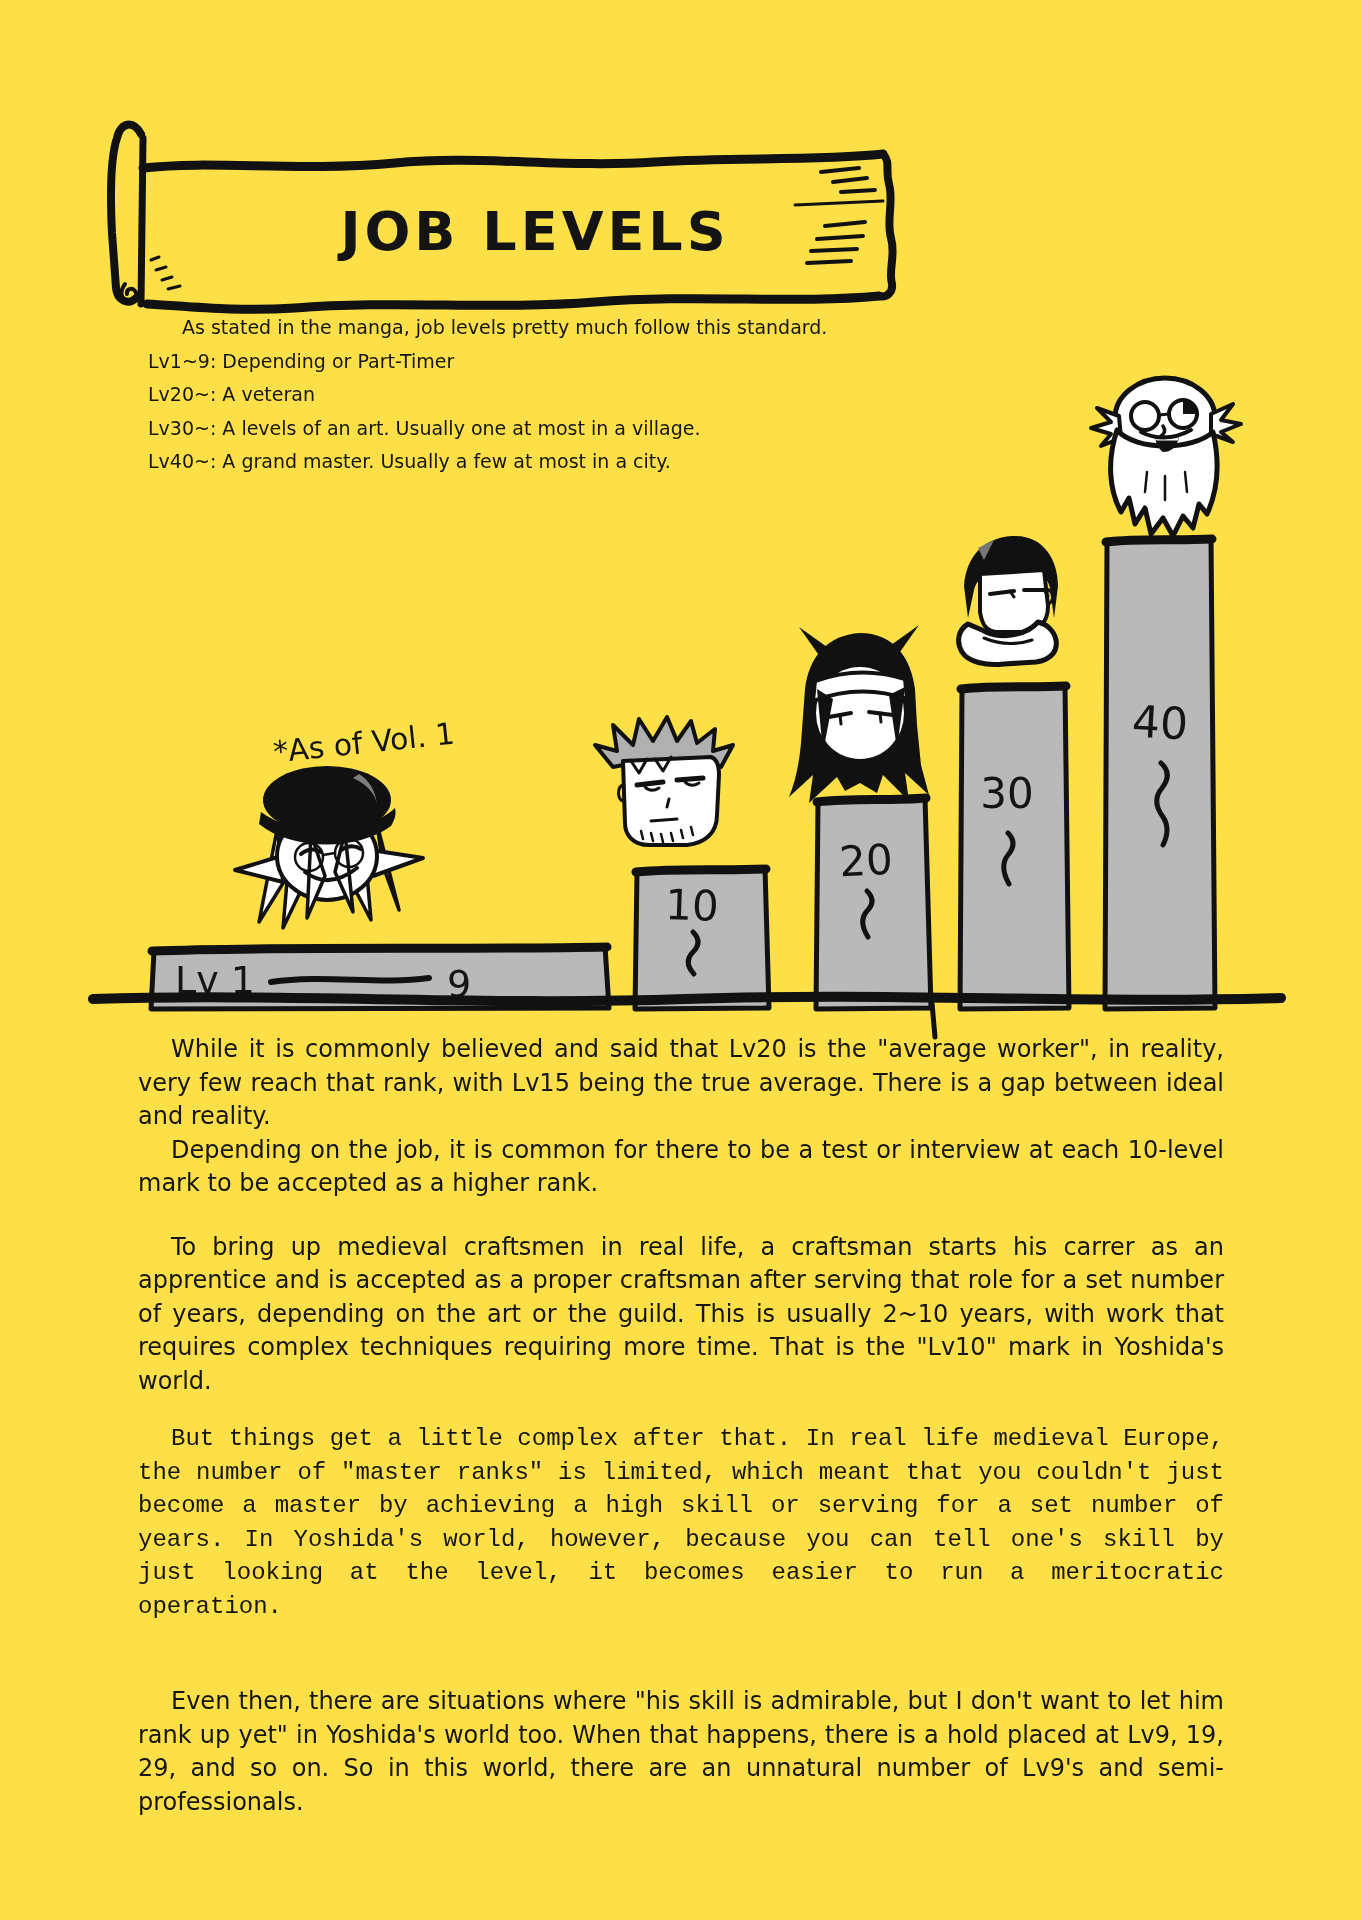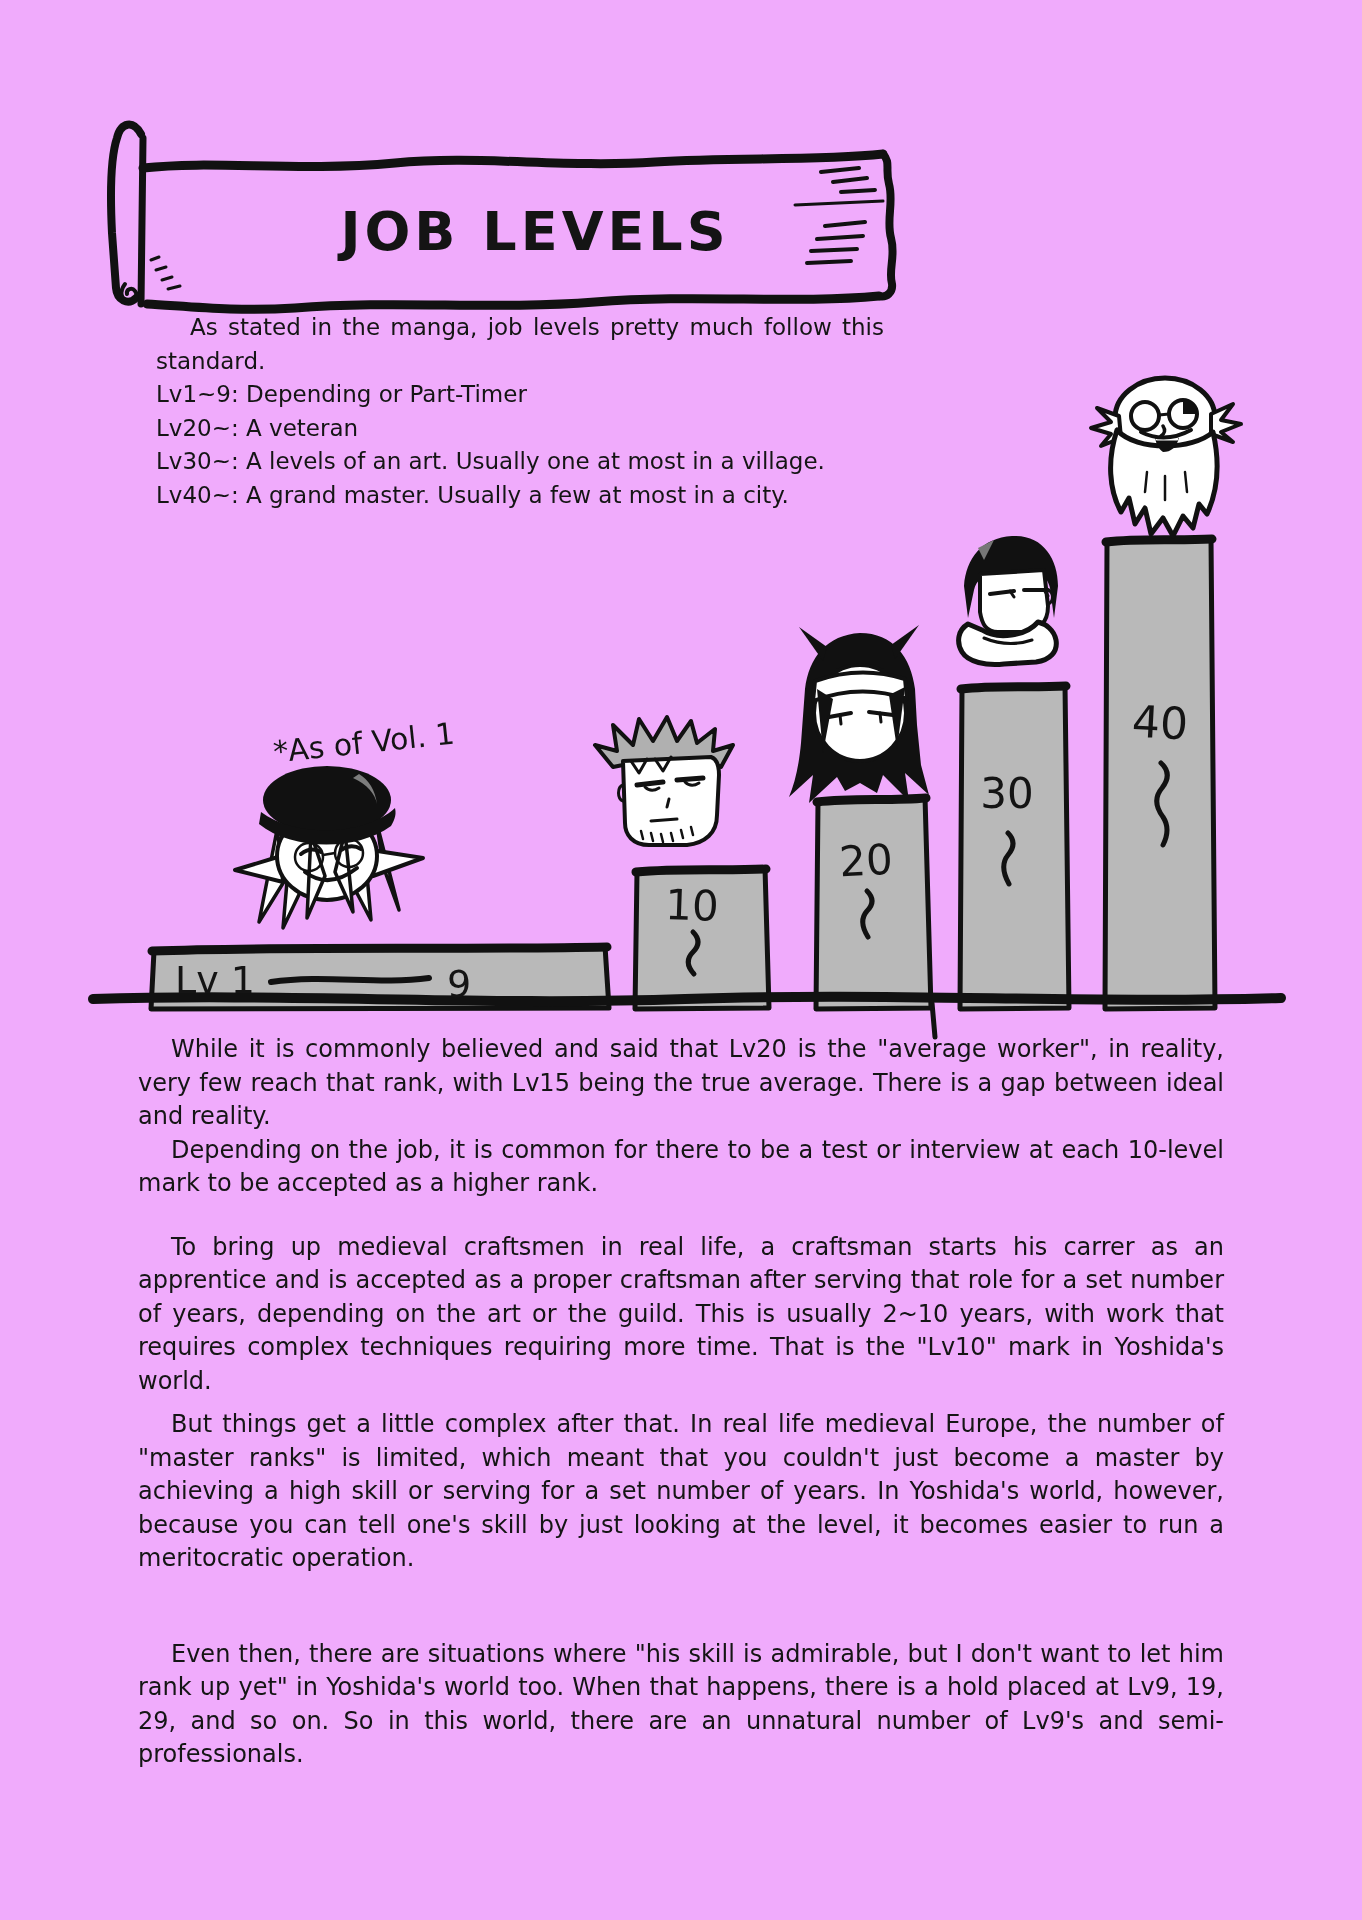--- a/index.html
+++ b/index.html
@@ -1,28 +1,28 @@
 <!DOCTYPE html>
 <html><head>
 <meta charset="utf-8">
 <title>Job Levels</title>
 <style>
   html,body{margin:0;padding:0;background:#ffffff;}
-  #page{position:relative;width:1362px;height:1920px;background:#f0abfc;overflow:hidden;
+  #page{position:relative;width:1362px;height:1920px;background:#fde047;overflow:hidden;
         font-family:"DejaVu Sans",sans-serif;color:#151515;}
   .abs{position:absolute;}
   svg{position:absolute;overflow:visible;}
   svg text{font-family:"DejaVu Sans",sans-serif;fill:#141414;}
   .ink{stroke:#111;fill:none;stroke-linecap:round;stroke-linejoin:round;}
-  .intro{left:156px;top:311px;width:728px;font-size:23px;line-height:33.5px;text-align:justify;}
+  .intro{left:148px;top:311px;width:728px;font-size:19px;line-height:33.5px;text-align:justify;}
   .intro .lead{text-indent:34px;}
   .body-text{left:138px;top:1033px;width:1086px;font-size:24px;line-height:33.5px;text-align:justify;}
   .body-text p{margin:0;text-indent:33px;}
   .body-text p.g1{margin-top:30px;}
-  .body-text p.g2{margin-top:10px;}
+  .body-text p.g2{margin-top:24px;font-family:Liberation Mono, monospace;}
   .body-text p.g3{margin-top:62px;}
 </style>
 </head>
 <body>
 
 <div id="page">
 
   <svg style="left:95px;top:108px;" width="880" height="205" viewBox="0 0 880 205">
     <g>
 

